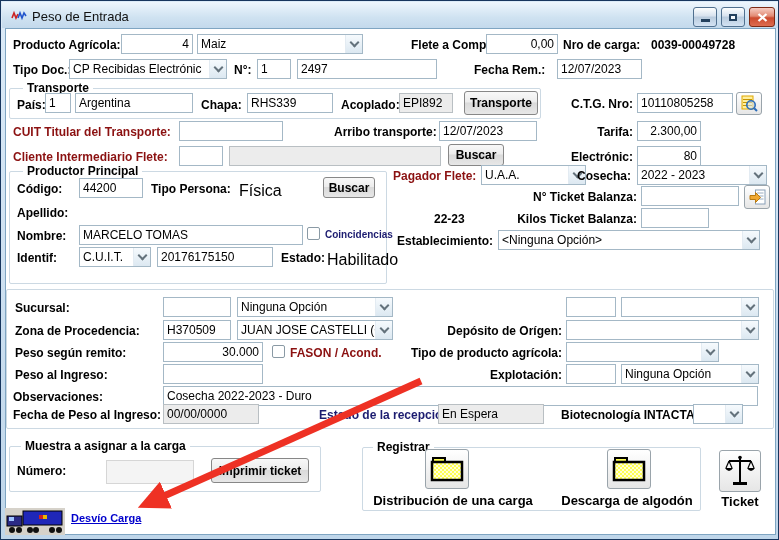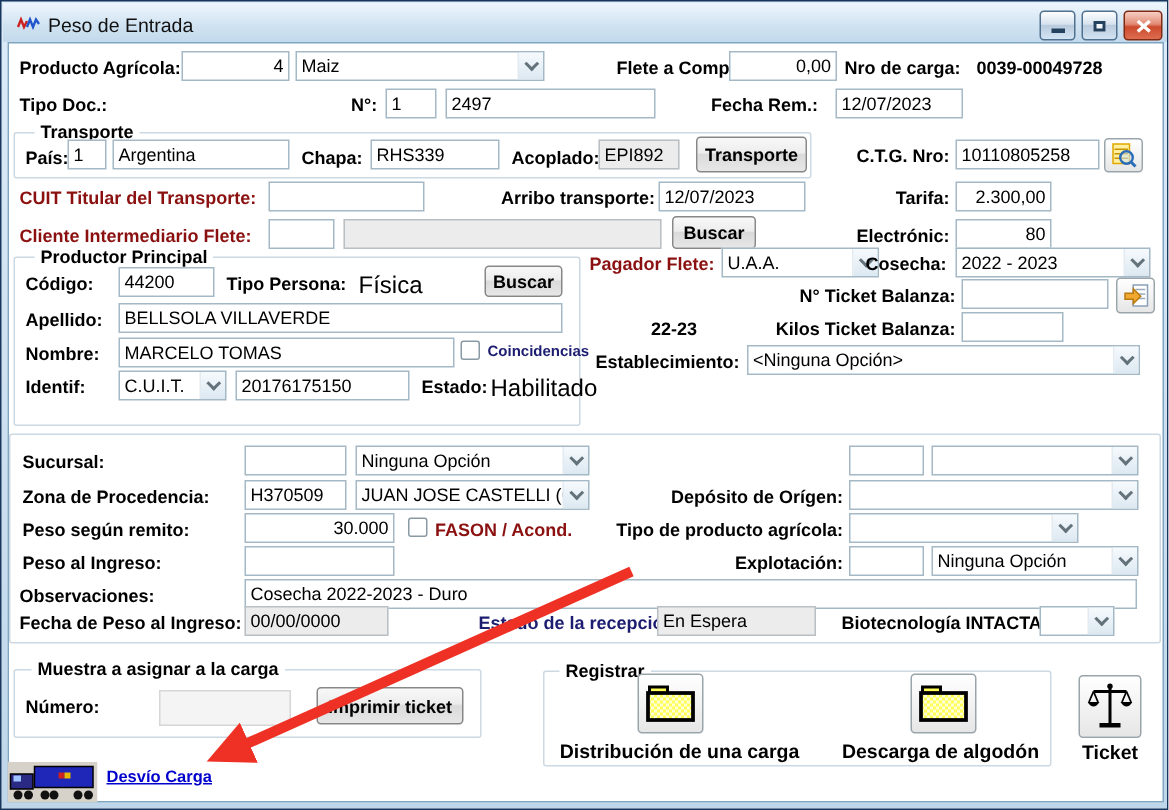--- a/index.html
+++ b/index.html
@@ -76,20 +76,24 @@
   <span class="dd" style="left:196px;top:33px;width:166px">
       <span class="txt">Maiz</span>
       <span class="ch"></span>
     </span>
   <span class="lb" style="left:410px;top:37px">Flete a Comp.:</span>
   <span class="tf rt" style="left:485px;top:33px;width:72px">0,00</span>
   <span class="lb" style="left:562px;top:37px">Nro de carga:</span>
   <span class="bval" style="left:650px;top:37px">0039-00049728</span>
 
   <span class="lb" style="left:12px;top:62px">Tipo Doc.:</span>
+  <span class="dd" style="left:68px;top:58px;width:158px">
+      <span class="txt">CP Recibidas Electrónic</span>
+      <span class="ch"></span>
+    </span>
   <span class="lb" style="left:233px;top:62px">N°:</span>
   <span class="tf" style="left:256px;top:58px;width:34px">1</span>
   <span class="tf" style="left:296px;top:58px;width:140px">2497</span>
   <span class="lb" style="left:473px;top:62px">Fecha Rem.:</span>
   <span class="tf" style="left:556px;top:58px;width:85px">12/07/2023</span>
 
   <div class="gb" style="left:8px;top:87px;width:532px;height:31px"></div>
   <span class="leg" style="left:22px;top:80px">Transporte</span>
   <span class="lb" style="left:16px;top:97px">País:</span>
   <span class="tf" style="left:44px;top:92px;width:26px">1</span>
@@ -127,21 +131,20 @@
   <span class="tf rt" style="left:636px;top:145px;width:64px">80</span>
 
   <div class="gb" style="left:8px;top:170px;width:378px;height:113px"></div>
   <span class="leg" style="left:22px;top:163px">Productor Principal</span>
   <span class="lb" style="left:16px;top:181px">Código:</span>
   <span class="tf" style="left:78px;top:177px;width:64px">44200</span>
   <span class="lb" style="left:150px;top:181px">Tipo Persona:</span>
   <span class="val" style="left:238px;top:181px">Física</span>
   <span class="btn" style="left:322px;top:176px;width:52px;height:21px">Buscar</span>
   <span class="lb" style="left:16px;top:205px">Apellido:</span>
-  <span class="tf" style="left:78px;top:201px;width:296px">BELLSOLA VILLAVERDE</span>
   <span class="lb" style="left:16px;top:228px">Nombre:</span>
   <span class="tf" style="left:78px;top:224px;width:224px">MARCELO TOMAS</span>
   <span class="cb" style="left:306px;top:226px"></span>
   <span class="lb navy" style="left:324px;top:228px;font-size:10px">Coincidencias</span>
   <span class="lb" style="left:16px;top:250px">Identif:</span>
   <span class="dd" style="left:78px;top:246px;width:72px">
       <span class="txt">C.U.I.T.</span>
       <span class="ch"></span>
     </span>
   <span class="tf" style="left:156px;top:246px;width:116px">20176175150</span>

